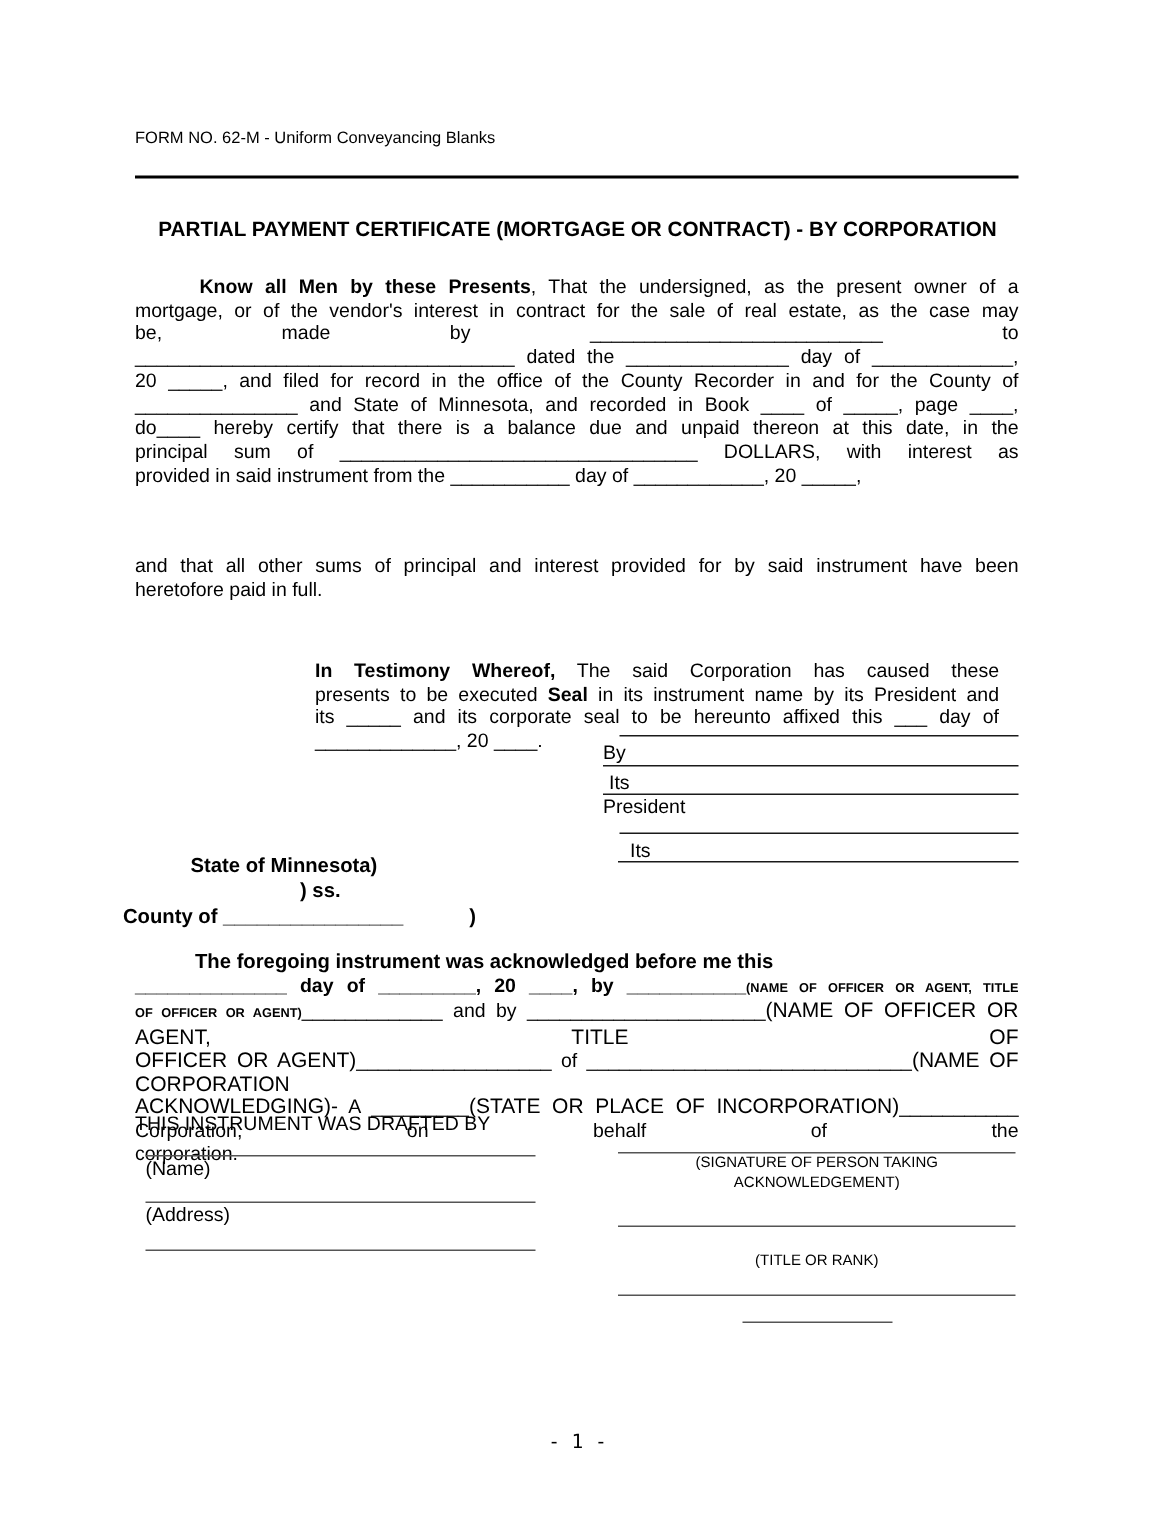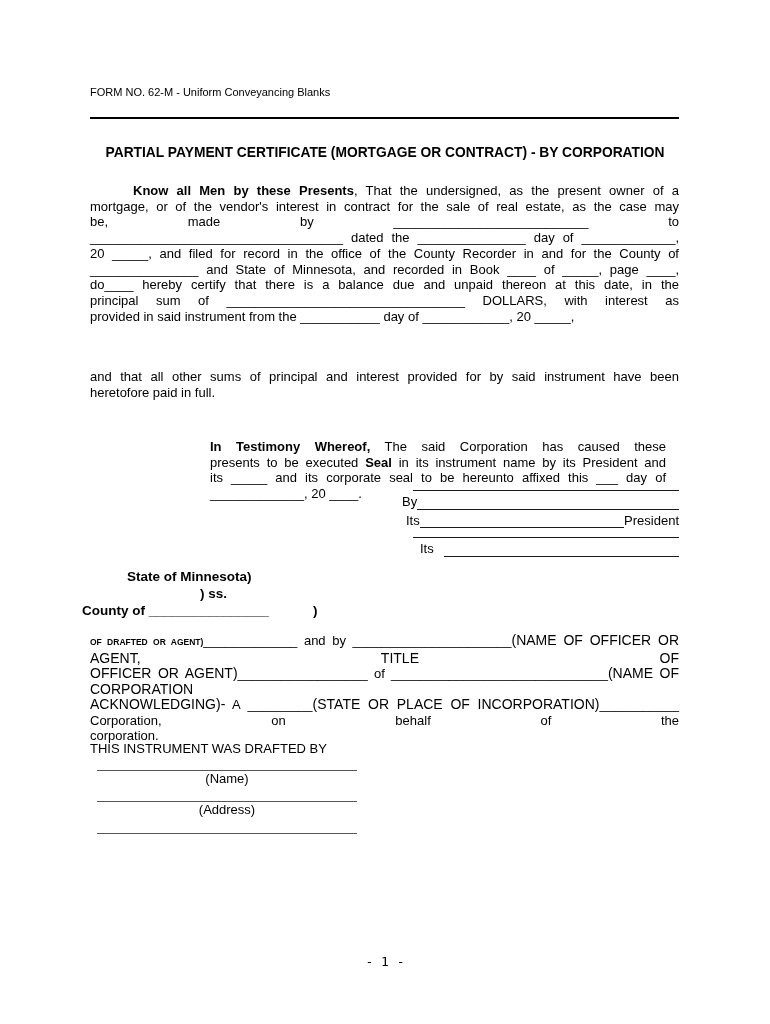--- a/index.html
+++ b/index.html
@@ -15,37 +15,37 @@
   .para1{left:90px;top:183px;width:589px;}
   .para2{left:90px;top:369px;width:589px;}
   .jl{text-align:justify;text-align-last:justify;}
   .ind43{text-indent:43px;}
   .ind40{text-indent:40px;}
   .testimony{left:210px;top:415px;width:456px;margin-top:24px;}
   b,.b{font-weight:bold;}
   
   .sig{left:402px;top:490px;width:277px;font-size:13px;line-height:15.5px;}
   .sline{border-top:1px solid #1a1a1a;margin-left:11px;height:0;}
-  .srow{display:flex;padding-top:3px;}
+  .srow{display:flex;padding-top:3px;flex-direction:column;}
   .fill{flex:1;border-bottom:1px solid #1a1a1a;}
   .ml4{margin-left:4px;} .ml10{margin-left:10px;} .ml18{margin-left:18px;}
   .spacer9{height:9px;}
   
   .notary{left:82px;top:568px;font-weight:bold;font-size:13.5px;line-height:17px;}
   .st-line{margin-left:45px;}
   .ss-line{margin-left:118px;}
   .county-paren{margin-left:44px;}
   
   .ack{left:90px;top:633px;width:589px;font-size:13px;line-height:15.5px;}
   .ack .bheed{font-weight:bold;font-size:13.5px;}
   .sm{font-size:14px;}
   .smb{font-size:8.5px;font-weight:bold;}
   
   .drafted-heading{left:90px;top:741px;font-size:13px;}
-  .colL{left:97px;top:770px;width:260px;font-size:13px;text-align:center;}
+  .colL{left:97px;top:770px;width:260px;font-size:13px;text-align:left;}
   .colR{left:412px;top:768px;width:265px;font-size:10px;text-align:center;}
   .dline{border-top:1px solid #555;height:0;}
   .capL{line-height:16px;}
   .mt14{margin-top:14px;} .mt15{margin-top:15px;} .mt16{margin-top:16px;} .mt22{margin-top:22px;}
   .capR{line-height:13px;}
   .shortline{border-top:1px solid #555;height:0;width:100px;margin:17px auto 0 auto;}
   .pagenum{left:0;top:954px;width:770px;text-align:center;font-family:"DejaVu Sans Mono","Liberation Mono",monospace;font-size:13px;}
 </style>
 </head>
 <body>
@@ -99,32 +99,43 @@
     </div>
   </div>
 
   <div class="abs notary">
     <div class="st-line">State of Minnesota)</div>
     <div class="ss-line">)  ss.</div>
     <div><span>County of ________________</span><span class="county-paren">)</span></div>
   </div>
 
   <div class="abs ack">
-    <div class="jl"><span class="smb">OF DRAFTED OR AGENT)</span><span>_____________ and by ______________________</span><span class="sm">(NAME OF OFFICER OR AGENT, TITLE OF</span></div>
+    <div class="bheed ind40">The foregoing instrument was acknowledged before me this</div>
+    <div class="jl"><span class="b">______________ day of _________, 20 ____, by ___________</span><span class="smb">(NAME OF OFFICER OR AGENT, TITLE</span></div>
+    <div class="jl"><span class="smb">OF OFFICER OR AGENT)</span><span>_____________ and by ______________________</span><span class="sm">(NAME OF OFFICER OR AGENT, TITLE OF</span></div>
     <div class="jl"><span class="sm">OFFICER OR AGENT)</span><span>__________________ of ______________________________</span><span class="sm">(NAME OF CORPORATION</span></div>
     <div class="jl"><span class="sm">ACKNOWLEDGING)-</span><span> A _________</span><span class="sm">(STATE OR PLACE OF INCORPORATION)</span><span>___________ Corporation, on behalf of the</span></div>
     <div>corporation.</div>
   </div>
 
   <div class="abs drafted-heading">THIS INSTRUMENT WAS DRAFTED BY</div>
 
   <div class="abs colL">
     <div class="dline"></div>
     <div class="capL">(Name)</div>
     <div class="dline mt14"></div>
     <div class="capL">(Address)</div>
     <div class="dline mt15"></div>
   </div>
 
+  <div class="abs colR">
+    <div class="dline"></div>
+    <div class="capR">(SIGNATURE OF PERSON TAKING</div>
+    <div class="capR">ACKNOWLEDGEMENT)</div>
+    <div class="dline mt22"></div>
+    <div class="capR mt16">(TITLE OR RANK)</div>
+    <div class="dline mt16"></div>
+    <div class="shortline"></div>
+  </div>
 
   <div class="abs pagenum">- 1 -</div>
 
 </div>
 
 </body></html>

